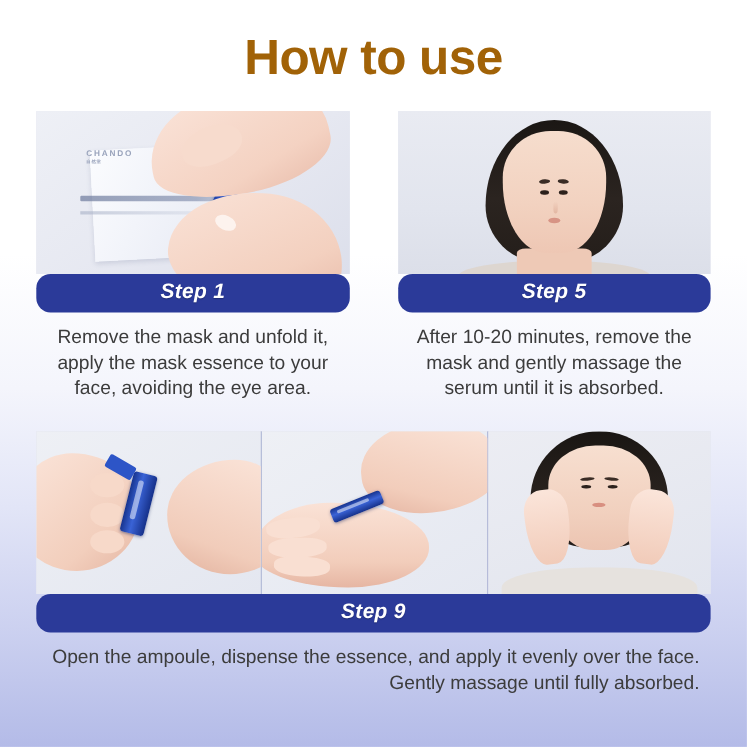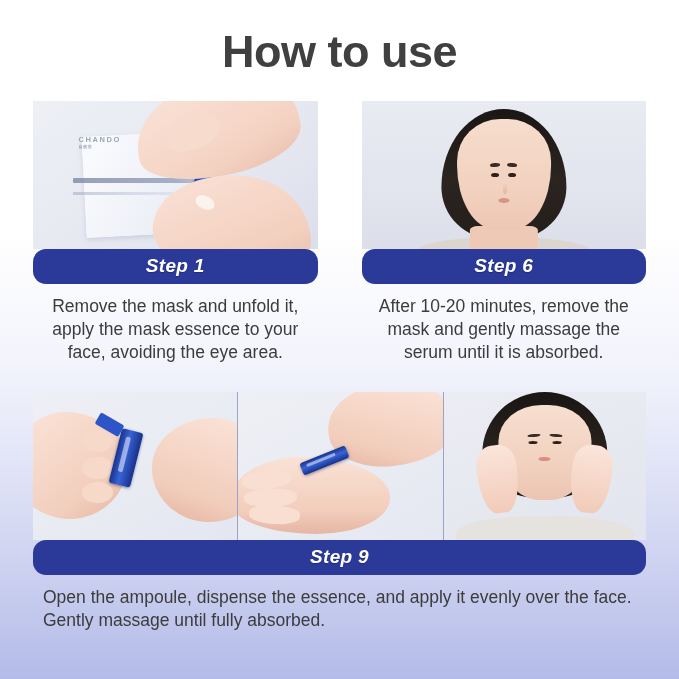--- a/index.html
+++ b/index.html
@@ -9,21 +9,21 @@
     background: linear-gradient(to bottom,
        #ffffff 0%, #ffffff 34%, #f4f5fc 52%, #e2e5f7 68%,
        #ccd1f0 84%, #b8bfe9 97%, #b4bbe8 100%);
     overflow:hidden;
     position:relative;
   }
 
   
   .title {
     text-align:center;
-    color:#404040;
+    color:#a16207;
     font-size:45px;
     font-weight:bold;
     letter-spacing:-0.5px;
     padding-top:28px;
     line-height:1.05;
   }
 
   
   .steps-top {
     display:flex;
@@ -68,21 +68,21 @@
     width:100%;
     height:148px;
     background:#e4e6f0;
     overflow:hidden;
   }
   .triptych .pane { position:relative; overflow:hidden; background:#e6e8f1; }
   .pane-a { flex:0 0 33.5%; border-right:1px solid #9aa3cc; }
   .pane-b { flex:0 0 33.5%; border-right:1px solid #9aa3cc; }
   .pane-c { flex:1 1 auto; }
   .wide-desc {
-    text-align:left;
+    text-align:right;
     color:#3c3c3c;
     font-size:17.5px;
     line-height:1.35;
     padding:11px 10px 0 10px;
   }
 
   
   
   
   .scene { position:absolute; inset:0; }
@@ -326,21 +326,21 @@
           <div class="p2-face">
             <div class="p2-brow-l"></div>
             <div class="p2-brow-r"></div>
             <div class="p2-eye-l"></div>
             <div class="p2-eye-r"></div>
             <div class="p2-nose"></div>
             <div class="p2-lip"></div>
           </div>
         </div>
       </div>
-      <div class="step-band">Step 6</div>
+      <div class="step-band">Step 5</div>
       <p class="step-desc">After 10-20 minutes, remove the mask and gently massage the serum until it is absorbed.</p>
     </div>
 
   </div>
 
   <div class="steps-bottom">
     <div class="triptych">
 
       <div class="pane pane-a">
         <div class="scene">

